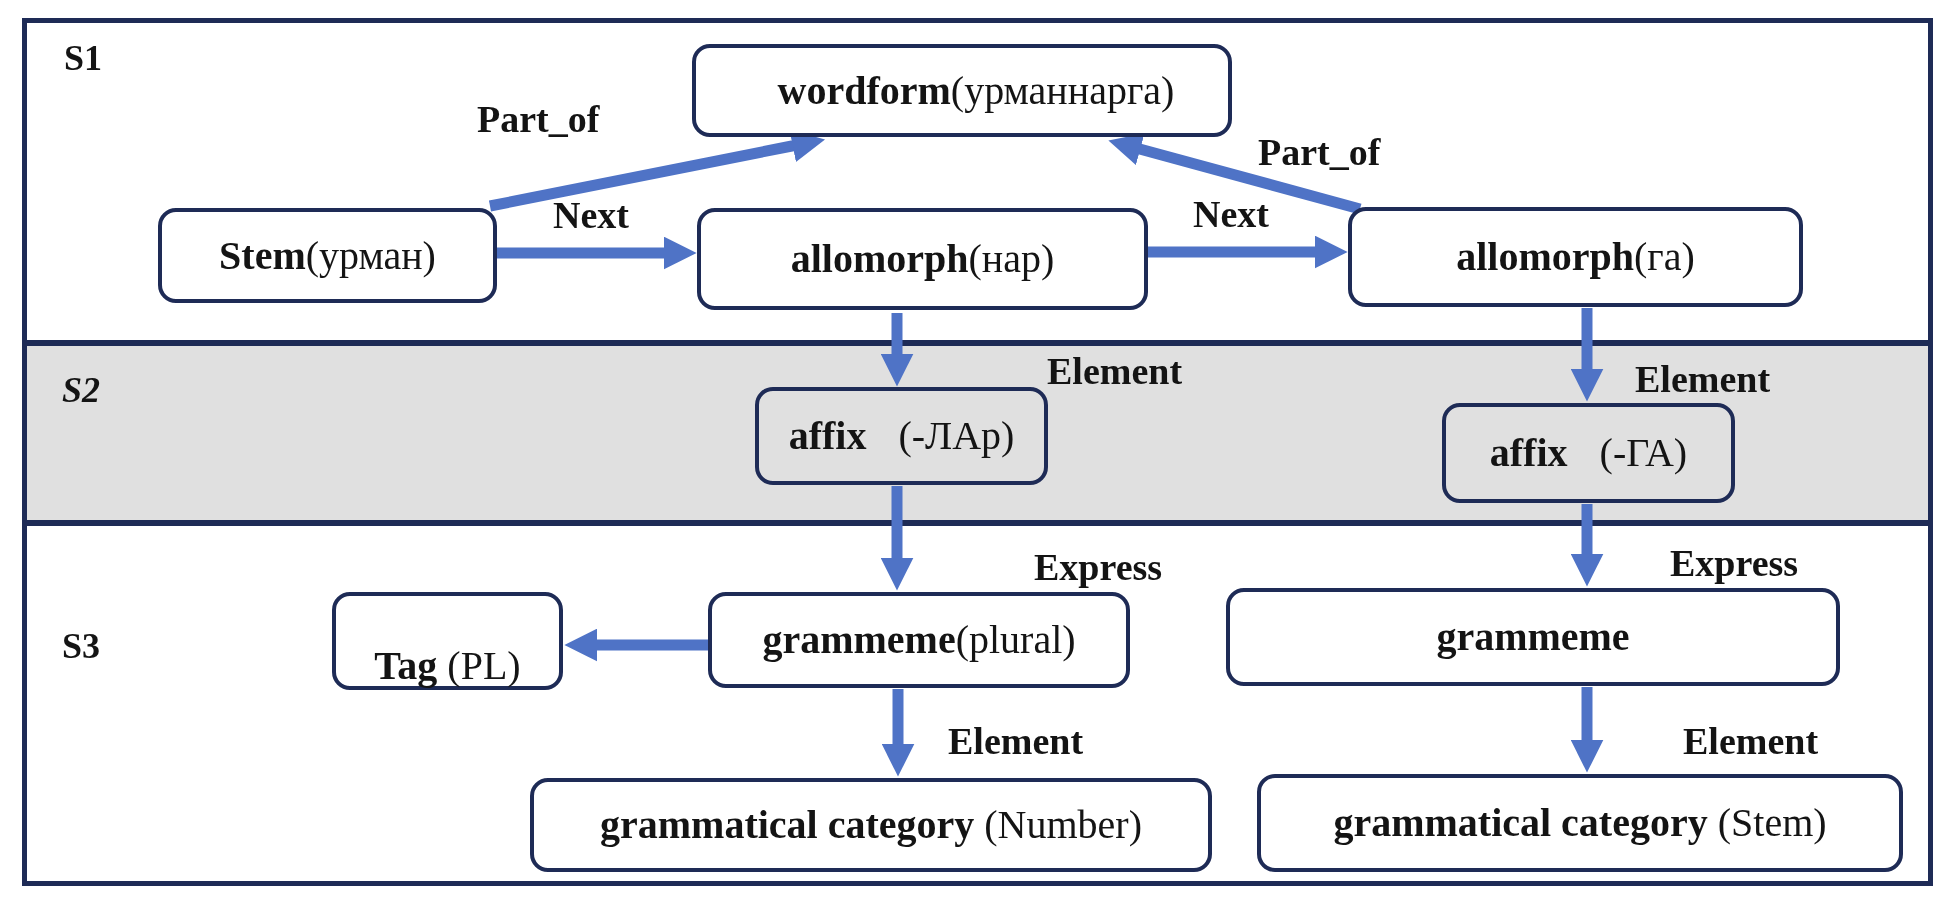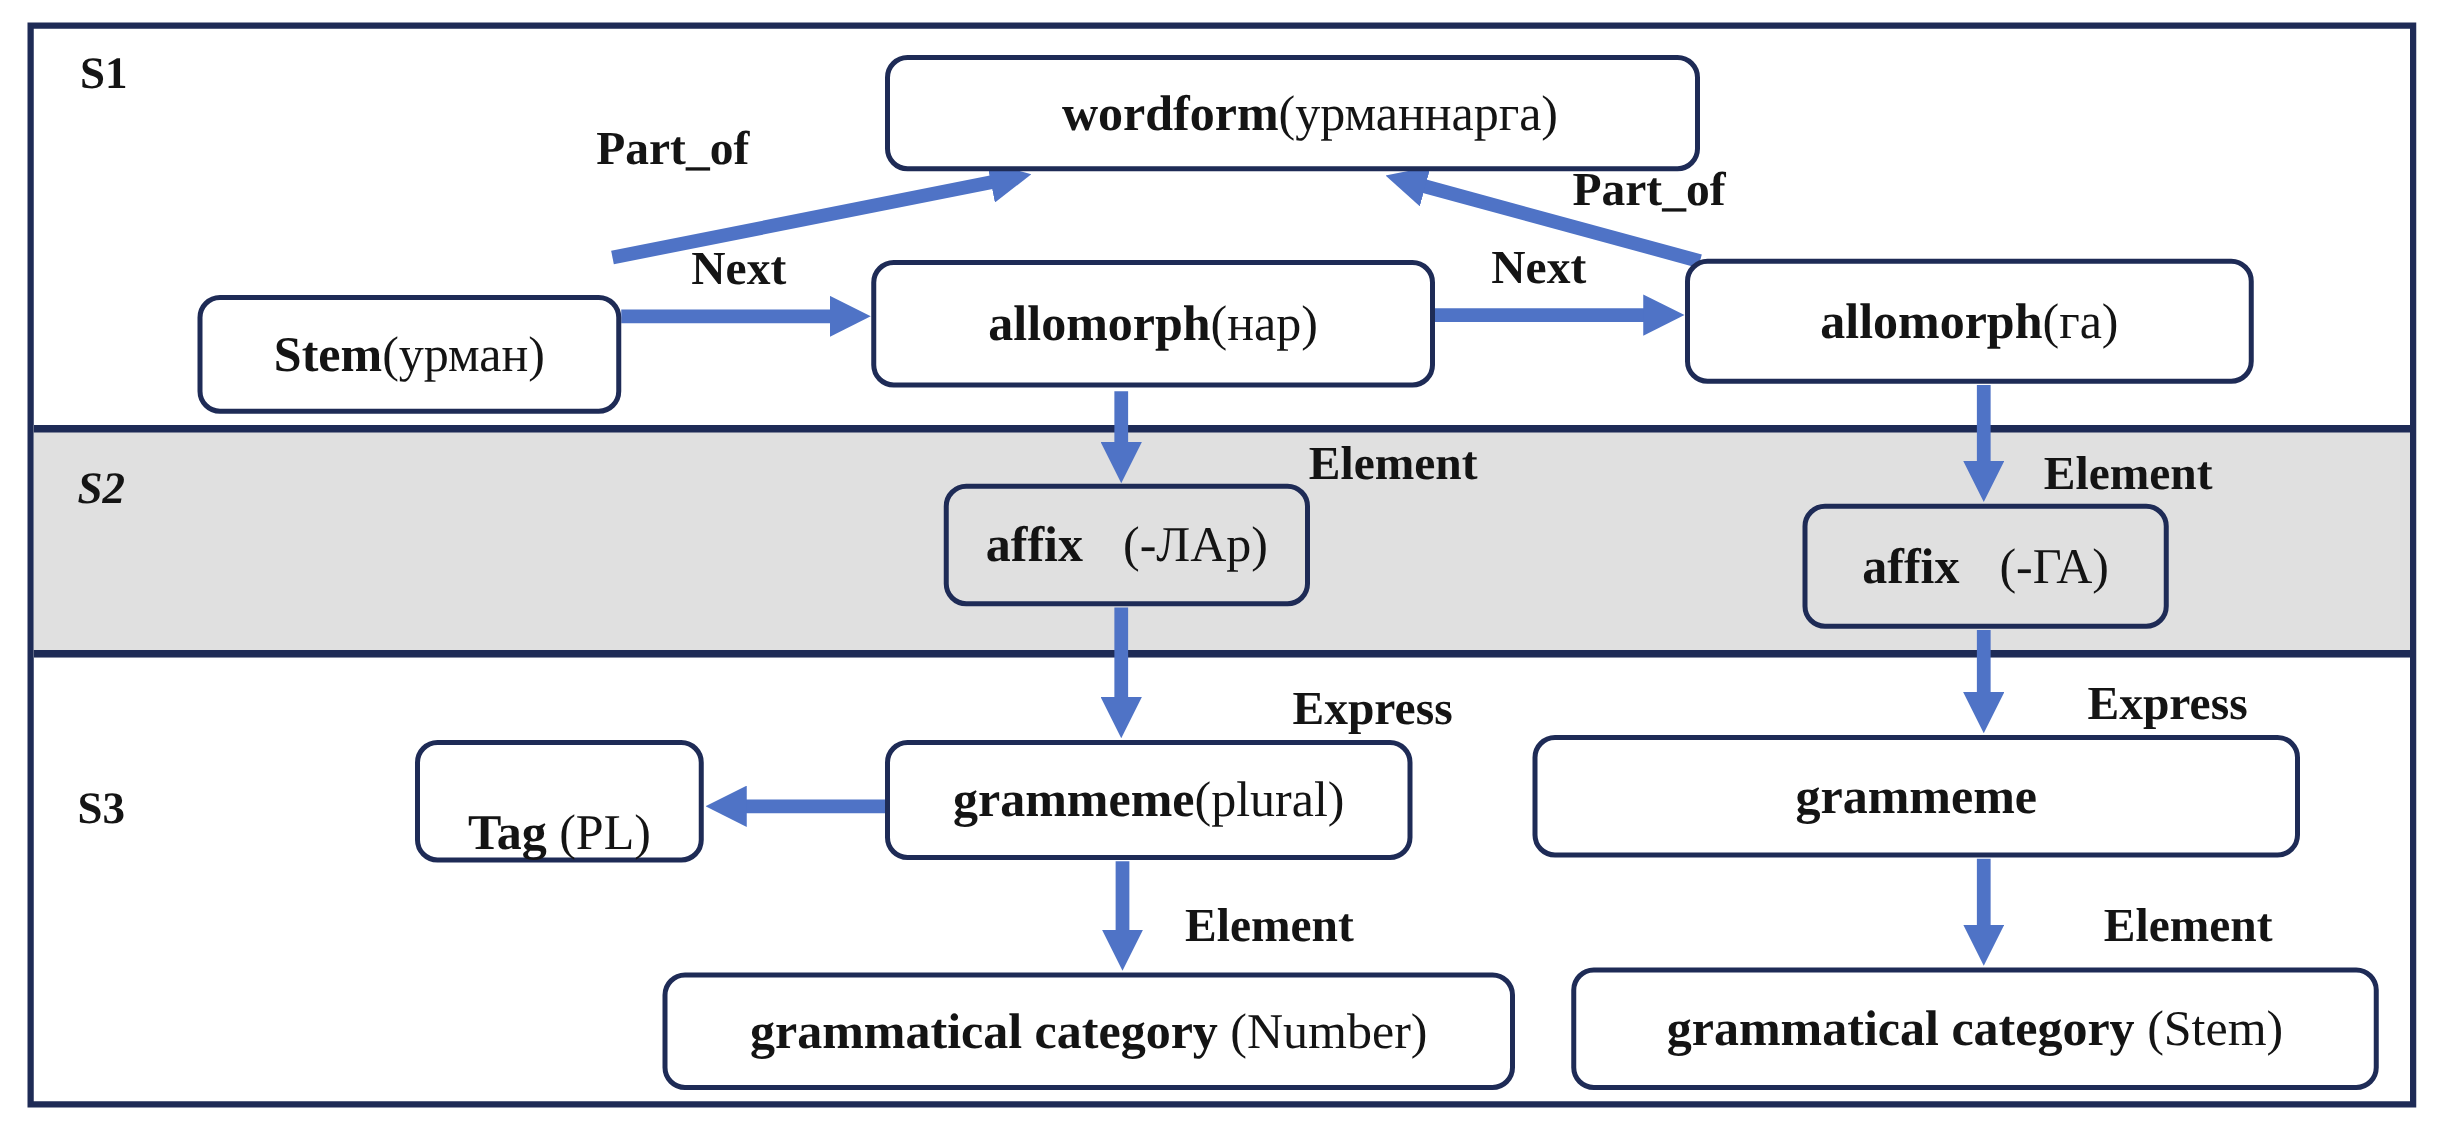--- a/index.html
+++ b/index.html
@@ -78,26 +78,26 @@
   <div class="elabel" style="left:1258px;top:133px;">Part_of</div>
   <div class="elabel" style="left:553px;top:196px;">Next</div>
   <div class="elabel" style="left:1193px;top:195px;">Next</div>
   <div class="elabel" style="left:1047px;top:352px;">Element</div>
   <div class="elabel" style="left:1635px;top:360px;">Element</div>
   <div class="elabel" style="left:1034px;top:548px;">Express</div>
   <div class="elabel" style="left:1670px;top:544px;">Express</div>
   <div class="elabel" style="left:948px;top:722px;">Element</div>
   <div class="elabel" style="left:1683px;top:722px;">Element</div>
 
-  <div class="node" style="left:708px;top:44px;width:652px;height:93px;padding-left:28px;">
+  <div class="node" style="left:692px;top:44px;width:540px;height:93px;padding-left:28px;">
     <span class="b">wordform</span>
       <span class="r">(урманнарга)</span>
   </div>
 
-  <div class="node" style="left:158px;top:208px;width:339px;height:95px;margin-top:28px;">
+  <div class="node" style="left:158px;top:208px;width:339px;height:95px;">
     <span class="b">Stem</span>
       <span class="r">(урман)</span>
   </div>
 
   <div class="node" style="left:697px;top:208px;width:451px;height:102px;">
     <span class="b">allomorph</span>
       <span class="r">(нар)</span>
   </div>
 
   <div class="node" style="left:1348px;top:207px;width:455px;height:100px;">

